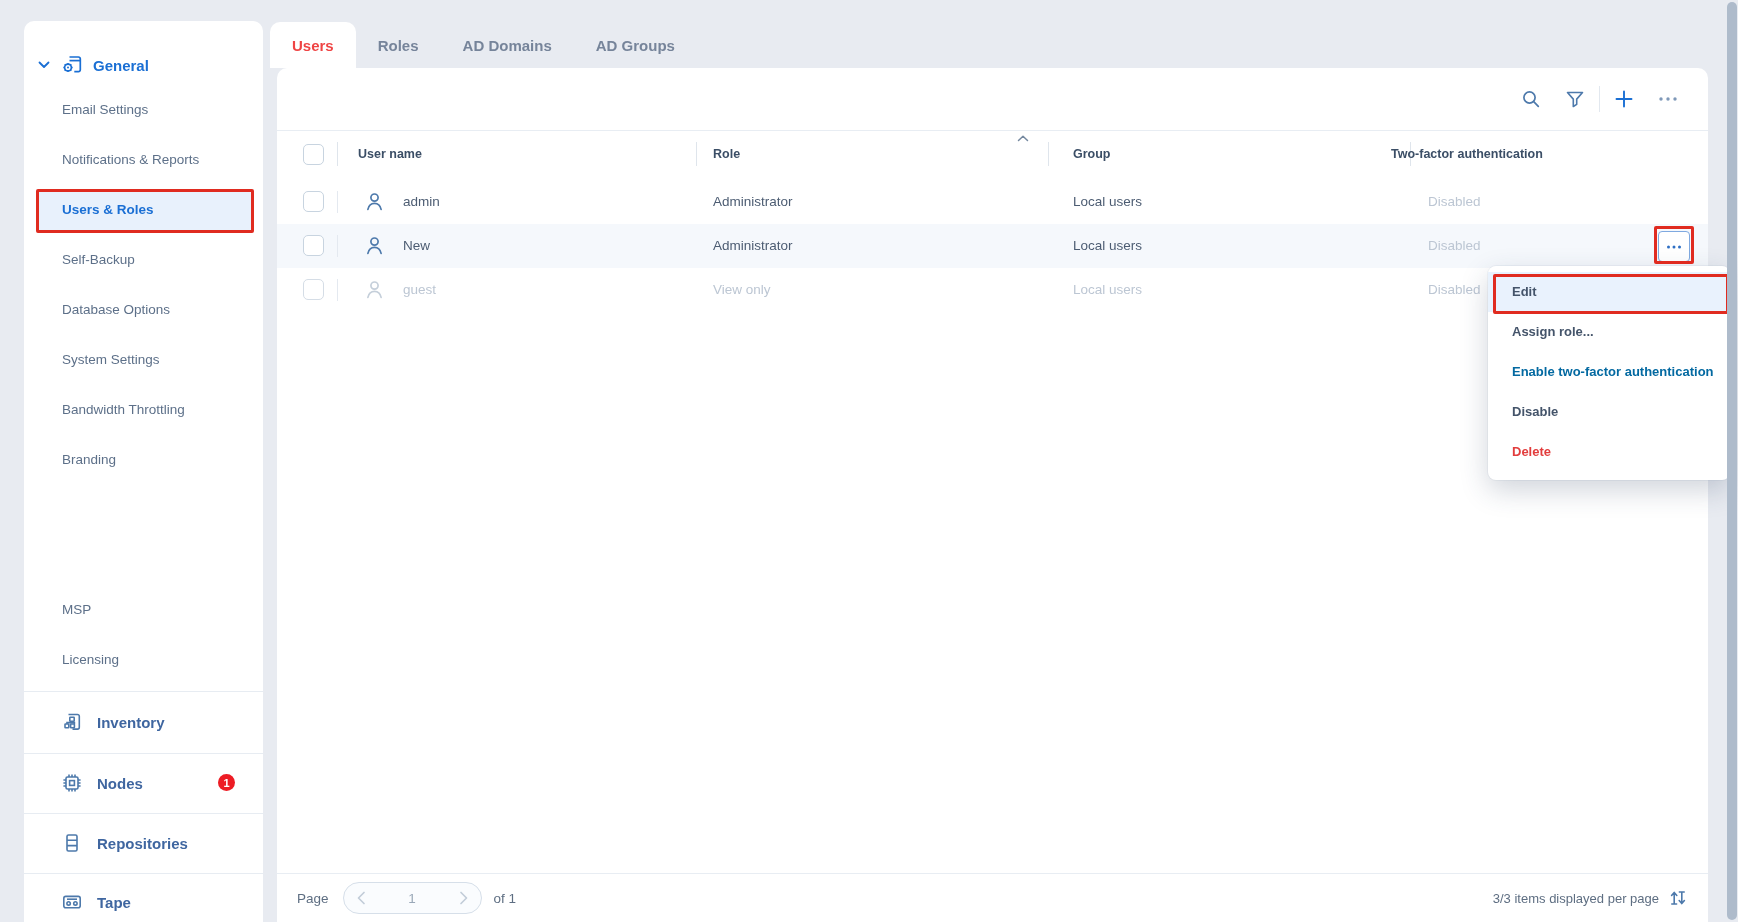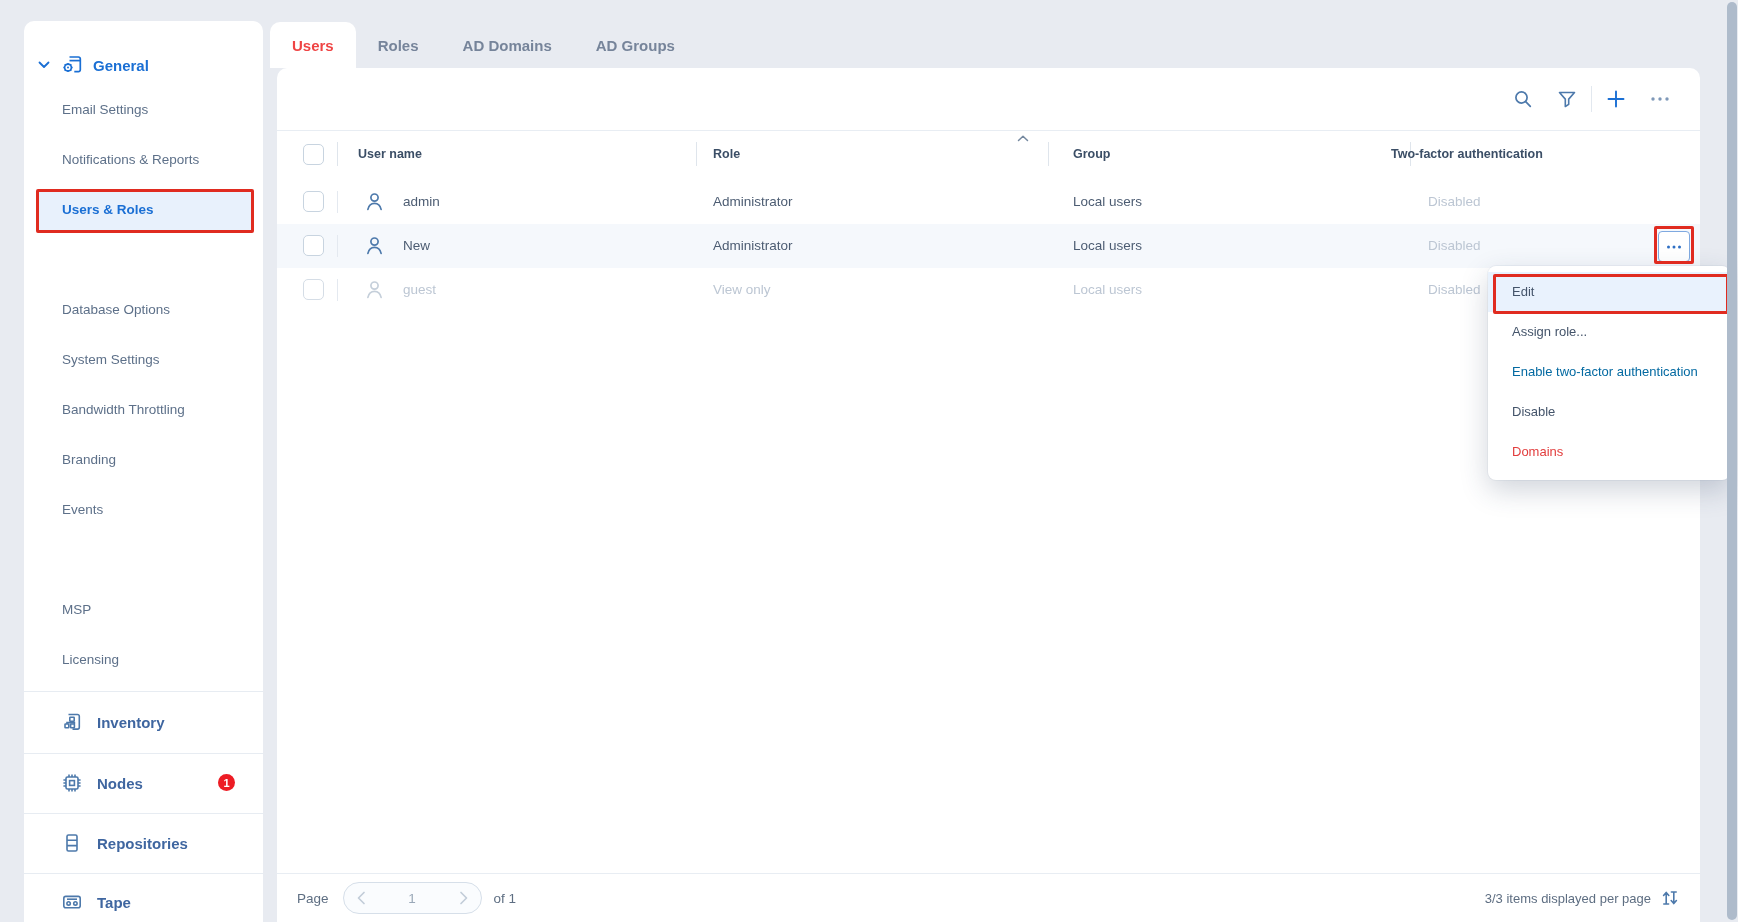--- a/index.html
+++ b/index.html
@@ -20,21 +20,21 @@
   .side-sec .lbl{font-size:15px;font-weight:bold;color:#3f66a0;}
   .badge{position:absolute;left:194px;top:753px;width:17px;height:17px;border-radius:50%;background:#ed1c24;
          color:#fff;font-size:11px;font-weight:bold;display:flex;align-items:center;justify-content:center;}
 
   
   .tabs{position:absolute;left:270px;top:22px;height:46px;display:flex;}
   .tab{display:flex;align-items:center;padding:0 22px;font-size:15px;font-weight:bold;color:#76849a;cursor:pointer;}
   .tab.active{background:#fff;border-radius:10px 10px 0 0;color:#ef4444;}
 
   
-  .panel{left:277px;top:68px;width:1423px;height:854px;border-radius:10px 10px 0 0;}
+  .panel{left:277px;top:68px;width:1423px;height:854px;border-radius:10px 10px 0 0;padding-left:8px;}
   .toolbar{position:absolute;top:8px;right:18px;height:46px;display:flex;align-items:center;}
   .tbtn{width:44px;height:40px;display:flex;align-items:center;justify-content:center;cursor:pointer;}
   .tsep{width:1px;height:26px;background:#e2e8ef;margin:0 2px;}
   .toolbar-line{position:absolute;top:62px;left:0;right:0;height:1px;background:#e8edf3;}
 
   .th{position:absolute;top:62px;height:48px;line-height:48px;font-size:12.5px;font-weight:bold;color:#3b4e66;white-space:nowrap;}
   .colsep{position:absolute;width:1px;height:24px;background:#dfe5ec;}
   .cbx{position:absolute;width:21px;height:21px;border:1.5px solid #c8d4e0;border-radius:5px;background:#fff;box-sizing:border-box;cursor:pointer;}
 
   .row{position:absolute;left:0;width:100%;height:44px;}
@@ -50,21 +50,21 @@
         padding:0 20px;box-sizing:border-box;font-size:13.5px;color:#5e6e82;}
   .pill{width:139px;height:32px;border:1px solid #d6dfe9;border-radius:16px;background:#fafcfe;display:flex;
         align-items:center;margin:0 12px 0 14px;box-sizing:border-box;}
   .pill .num{flex:1;text-align:center;color:#9aa8b8;}
   .pill .chv{width:34px;display:flex;align-items:center;justify-content:center;cursor:pointer;}
   .bright{margin-left:auto;display:flex;align-items:center;gap:9px;font-size:13px;}
 
   
   .menu{position:absolute;left:1488px;top:266px;width:242px;background:#fff;border-radius:8px;padding:6px 0 8px;
         box-shadow:0 10px 28px rgba(40,60,90,.22),0 0 0 1px rgba(120,140,170,.08);z-index:30;}
-  .menu-item{height:40px;line-height:40px;padding-left:24px;font-size:13px;color:#44546a;cursor:pointer;white-space:nowrap;}
+  .menu-item{height:40px;line-height:40px;padding-left:24px;font-size:13px;color:#44546a;cursor:pointer;white-space:nowrap;font-weight:bold;}
   .menu-item.hl{background:#e9f2fd;}
   .menu-item.disabled{color:#0369a1;cursor:default;}
   .menu-item.danger{color:#e23d3d;}
 
   
   .redbox{position:absolute;border:3px solid #e02b20;box-sizing:border-box;border-radius:2px;pointer-events:none;z-index:40;}
   .scrollbar{position:absolute;left:1727px;top:2px;width:10px;height:918px;background:#aebbcb;border-radius:6px;z-index:50;cursor:pointer;}
 
   svg{display:block;}
 </style>
@@ -91,25 +91,25 @@
             <path d="M8 9.9v1.4M8 17.7v1.4M3.4 14.5h1.4M11.2 14.5h1.4M4.7 11.2l1 1M10.3 16.8l1 1M11.3 11.2l-1 1M5.7 16.8l-1 1"></path>
           </g>
         </svg>
       </span>
       <span class="lbl">General</span>
     </div>
 
     <div class="side-item" style="top:69px">Email Settings</div>
     <div class="side-item" style="top:119px">Notifications &amp; Reports</div>
     <div class="side-item selected">Users &amp; Roles</div>
+    <div class="side-item" style="top:219px">Self-Backup</div>
     <div class="side-item" style="top:269px">Database Options</div>
     <div class="side-item" style="top:319px">System Settings</div>
     <div class="side-item" style="top:369px">Bandwidth Throttling</div>
     <div class="side-item" style="top:419px">Branding</div>
-    <div class="side-item" style="top:469px">Events</div>
     <div class="side-item" style="top:569px">MSP</div>
     <div class="side-item" style="top:619px">Licensing</div>
 
     <div class="side-div" style="top:670px"></div>
     <div class="side-sec" style="top:689px">
       <span>
         <svg width="24" height="24" viewBox="0 0 24 24" fill="none" stroke="#4d79ab" stroke-width="1.6">
           <path d="M8.5 4.5h9a1.8 1.8 0 0 1 1.8 1.8v11a1.8 1.8 0 0 1-1.8 1.8h-5"></path>
           <rect x="9.8" y="7.2" width="4.4" height="4" rx="0.5"></rect>
           <rect x="5" y="14" width="3.8" height="3.8" rx="0.5"></rect>
@@ -288,21 +288,21 @@
         </span>
       </div>
     </div>
   </main>
 
   <div class="menu">
     <div class="menu-item hl">Edit</div>
     <div class="menu-item">Assign role...</div>
     <div class="menu-item disabled">Enable two-factor authentication</div>
     <div class="menu-item">Disable</div>
-    <div class="menu-item danger">Domains</div>
+    <div class="menu-item danger">Delete</div>
   </div>
 
   <div class="redbox" style="left:36px;top:189px;width:218px;height:44px"></div>
   <div class="redbox" style="left:1654px;top:226px;width:40px;height:38px"></div>
   <div class="redbox" style="left:1493px;top:274px;width:236px;height:40px"></div>
 
   <div class="scrollbar"></div>
 </div>
 
 </body></html>

